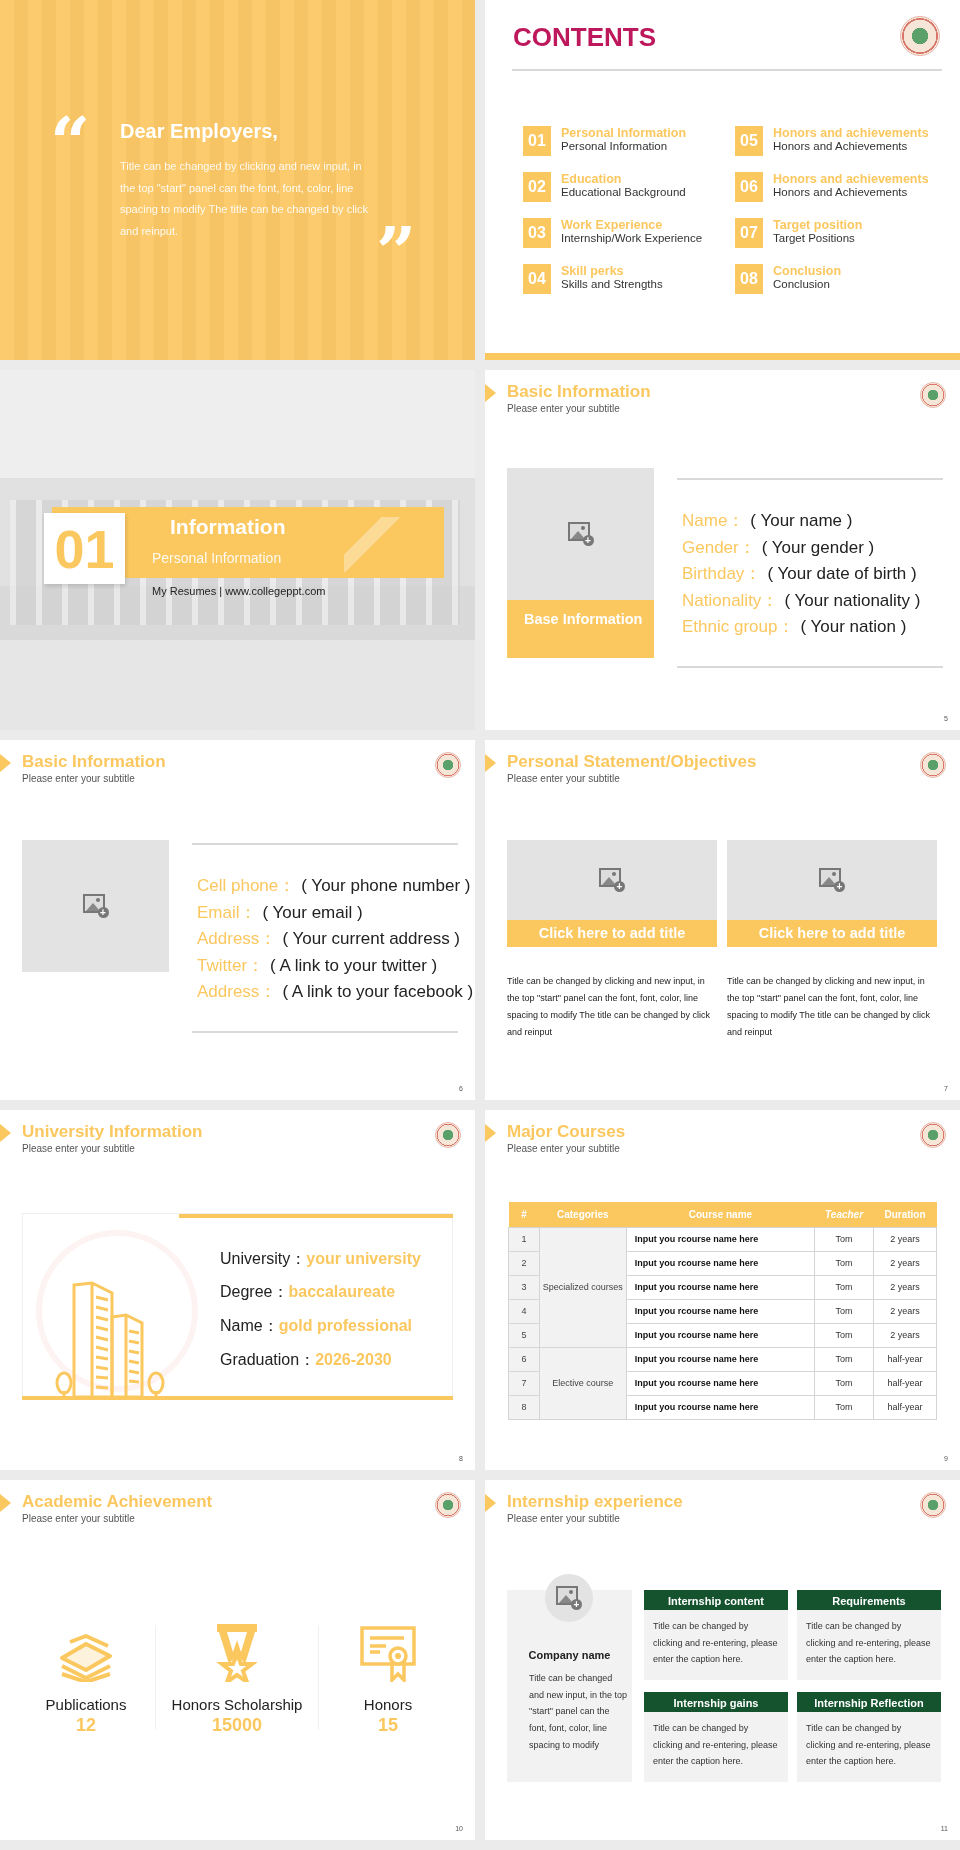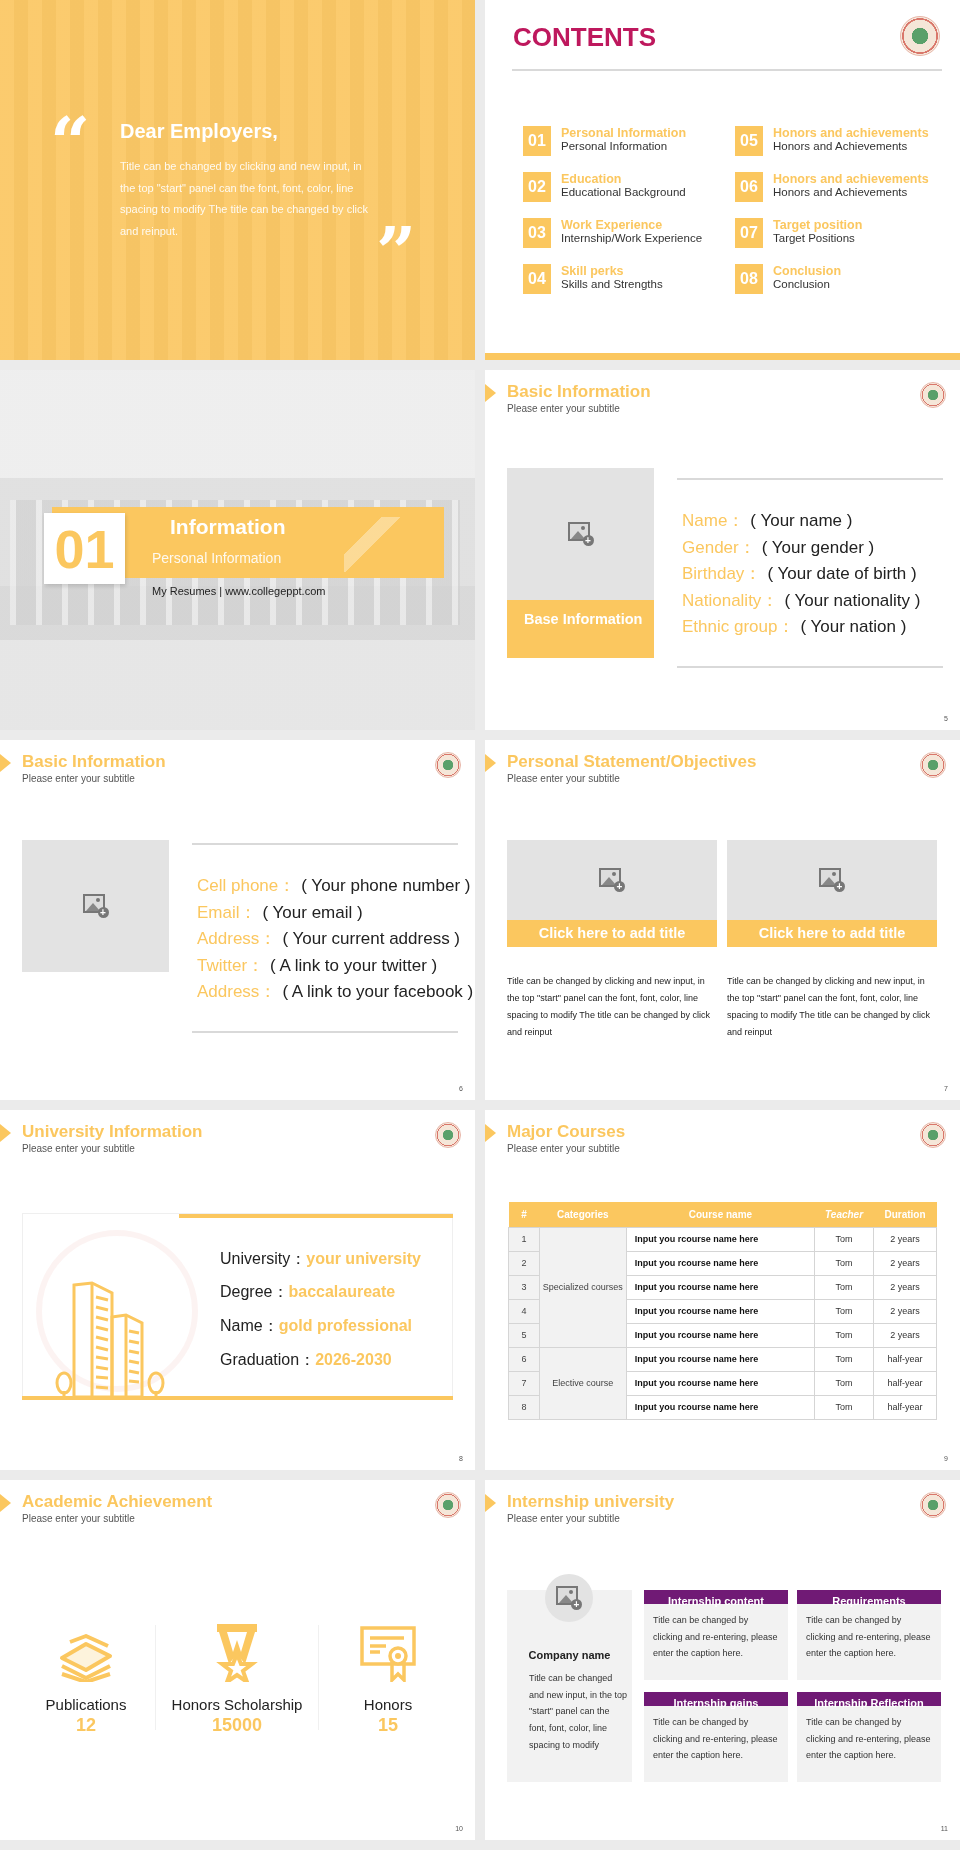--- a/index.html
+++ b/index.html
@@ -84,21 +84,21 @@
   #s10 .ach .lbl { margin-top: 14px; font-size: 15px; color: #222; }
   #s10 .ach .val { margin-top: 2px; font-size: 18px; font-weight: bold; color: #fbc75f; }
   #s10 .vdiv { position: absolute; top: 145px; width: 1px; height: 105px; background: #f0f0f0; }
 
   
   #s11 .comp { position: absolute; left: 22px; top: 110px; width: 125px; height: 192px; background: #f2f2f2; }
   #s11 .circ { position: absolute; left: 60px; top: 94px; width: 48px; height: 48px; border-radius: 50%; background: #e3e3e3; display: flex; align-items: center; justify-content: center; }
   #s11 .cname { position: absolute; left: 22px; top: 169px; width: 125px; text-align: center; font-size: 11px; font-weight: bold; color: #222; }
   #s11 .ctxt { position: absolute; left: 44px; top: 190px; width: 100px; font-size: 9px; line-height: 16.7px; color: #333; }
   #s11 .box { position: absolute; width: 144px; height: 90px; background: #f2f2f2; }
-  #s11 .box .bh { height: 14px; background: #701a75; color: #fff; font-weight: bold; font-size: 11px; text-align: center; line-height: 22px; }
+  #s11 .box .bh { height: 20px; background: #14532d; color: #fff; font-weight: bold; font-size: 11px; text-align: center; line-height: 22px; }
   #s11 .box .bt { padding: 8px 9px; font-size: 9px; line-height: 16.7px; color: #333; }
 </style>
 </head>
 <body>
 
 <div class="slide c0 r0" id="s1">
   <div class="bgimg"></div>
   <div class="q-open">“</div>
   <div class="dear">Dear Employers,</div>
   <div class="body">Title can be changed by clicking and new input, in the top "start" panel can the font, font, color, line spacing to modify The title can be changed by click and reinput.</div>
@@ -429,21 +429,21 @@
       </svg>
     </div>
     <div class="lbl">Honors</div>
     <div class="val">15</div>
   </div>
   <div class="pnum">10</div>
 </div>
 
 <div class="slide c1 r4" id="s11">
   <div class="hdr-arrow"></div>
-  <div class="hdr-title">Internship university</div>
+  <div class="hdr-title">Internship experience</div>
   <div class="hdr-sub">Please enter your subtitle</div>
   <div class="logo"></div>
   <div class="comp"></div>
   <div class="circ">
     <div class="img-icon">
         <div class="frame"></div>
         <div class="sun"></div>
         <div class="mtn"></div>
         <div class="plus">+</div>
       </div>

